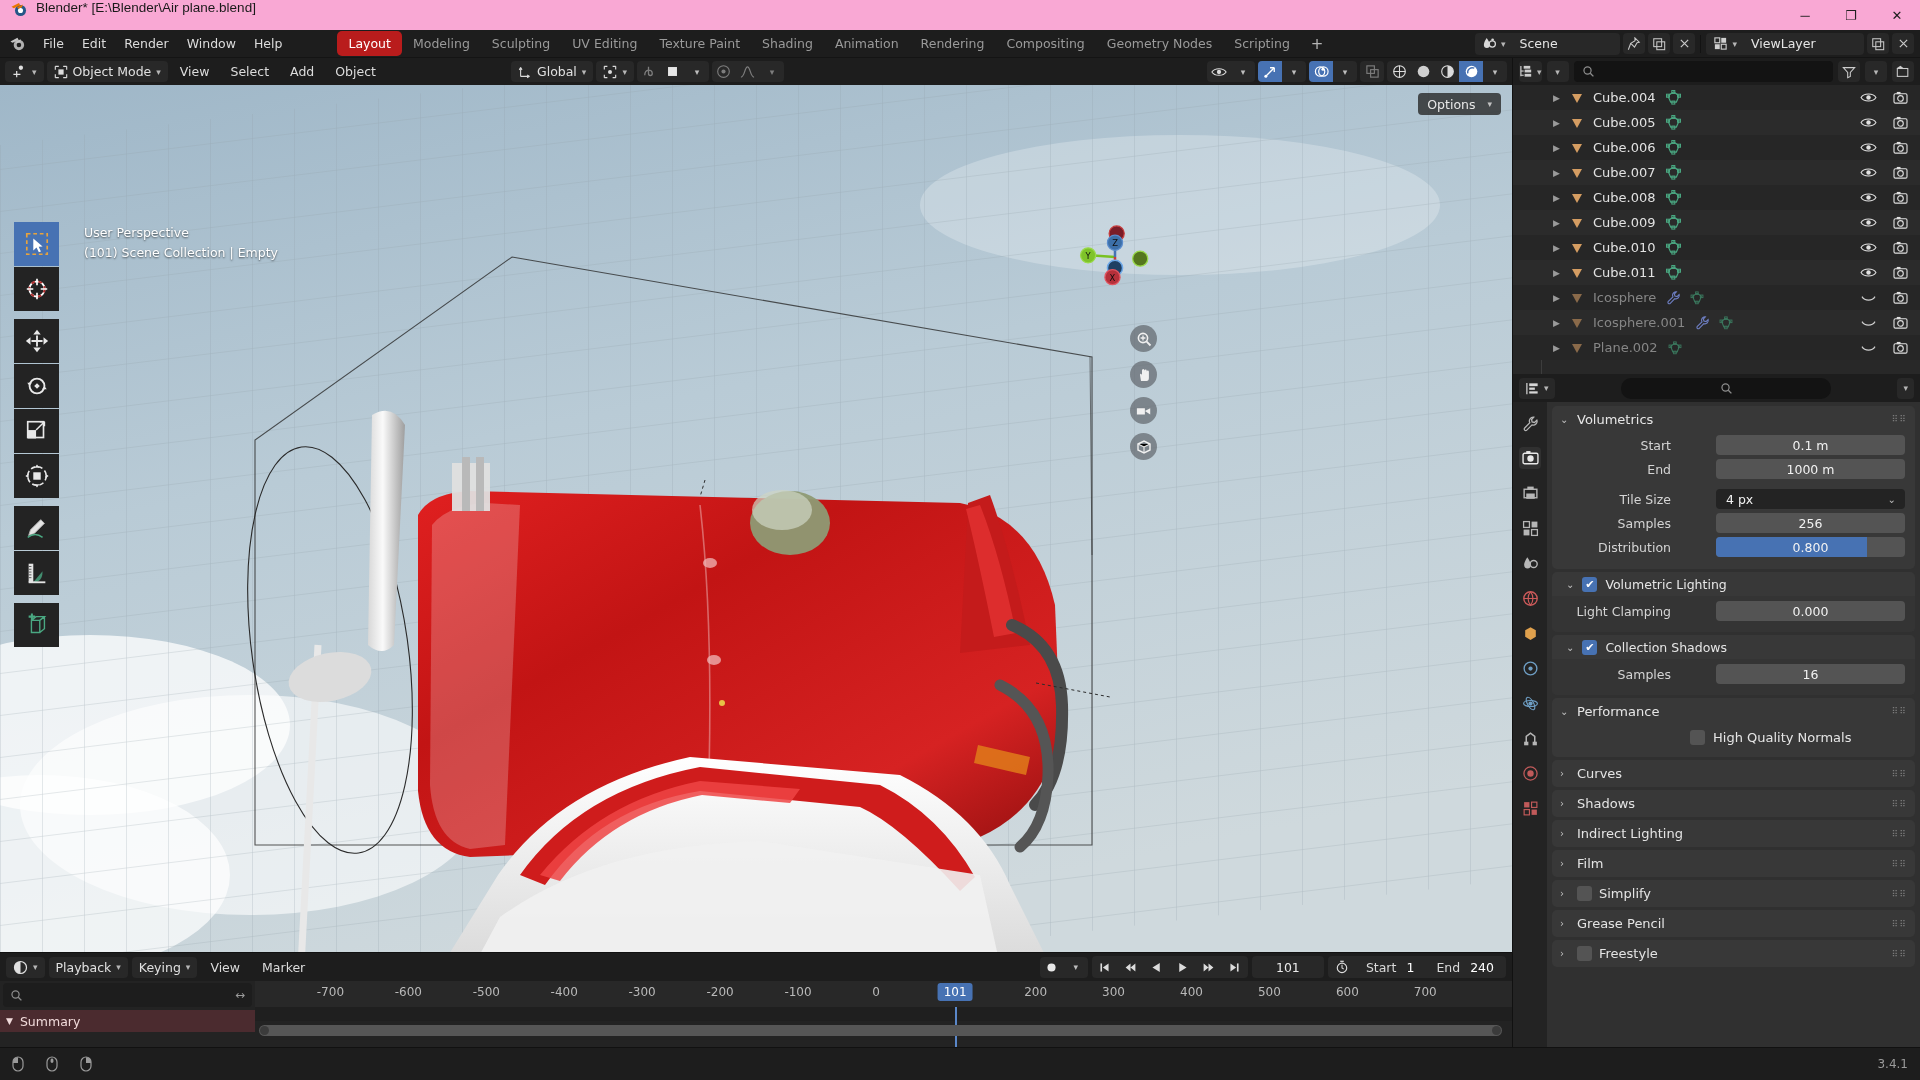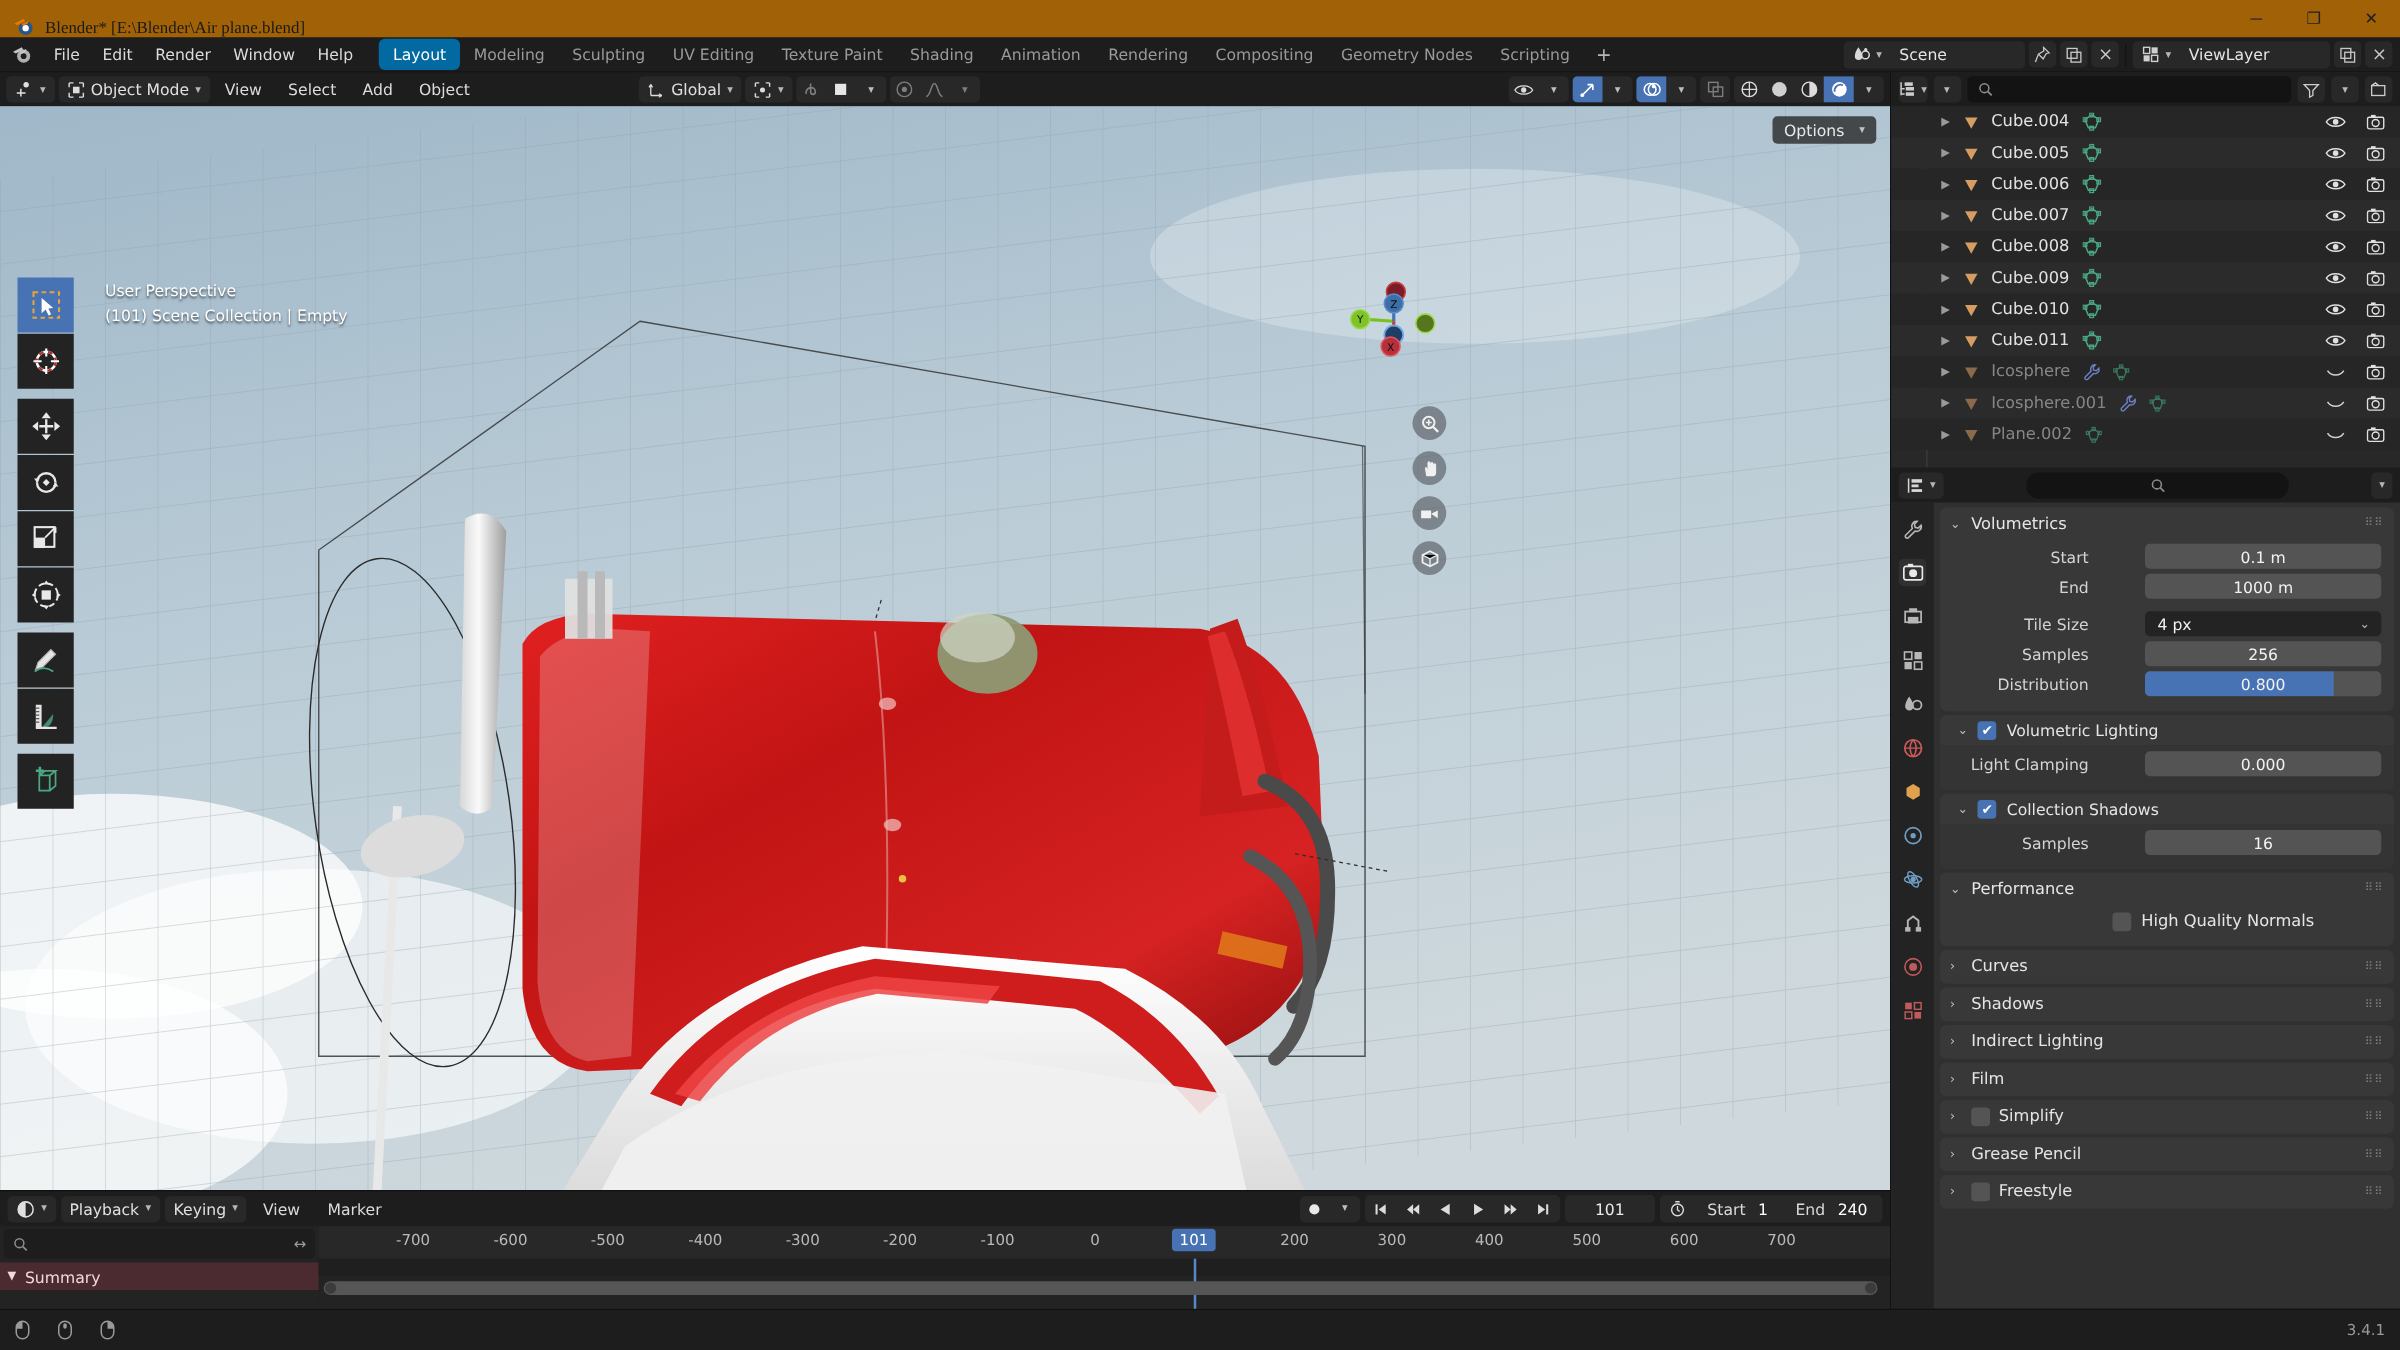--- a/index.html
+++ b/index.html
@@ -8,43 +8,43 @@
     background: #1d1d1d;
     font-family: "DejaVu Sans", sans-serif;
     font-size: 13px;
     color: #e5e5e5;
     overflow: hidden;
   }
   .app { position: relative; width: 1920px; height: 1080px; display: flex; flex-direction: column; }
 
   
   .titlebar {
-    height: 30px; background: #a16207; color: #1a1a1a;
-    display: flex; align-items: flex-end; flex: 0 0 30px;
-    font-size: 13.5px; font-family: Liberation Serif, serif;
+    height: 30px; background: #f9a8d4; color: #1a1a1a;
+    display: flex; align-items: flex-start; flex: 0 0 30px;
+    font-size: 13.5px; font-family: Liberation Sans, sans-serif;
   }
   .titlebar .blender-logo { width: 18px; height: 18px; margin: 0 8px 0 10px; flex: 0 0 18px; }
   .titlebar .ttl { white-space: nowrap; }
   .winbtns { margin-left: auto; display: flex; height: 30px; }
   .winbtn { width: 46px; height: 30px; display: flex; align-items: center; justify-content: center; color: #202020; font-size: 13px; }
 
   
   .topbar {
     height: 28px; background: #1d1d1d; display: flex; align-items: center;
     flex: 0 0 28px; border-bottom: 1px solid #141414; padding-left: 6px;
   }
   .topbar .blogo { width: 17px; height: 17px; margin: 0 8px 0 3px; flex: 0 0 17px; opacity: .95; }
   .menu-item {
     padding: 3px 9px; font-size: 12.5px; color: #dcdcdc; border-radius: 3px; white-space: nowrap;
   }
   .ws-tabs { display: flex; align-items: center; margin-left: 12px; }
   .ws-tab {
     padding: 5px 11px; font-size: 12.5px; color: #9a9a9a; border-radius: 5px; white-space: nowrap;
   }
-  .ws-tab.active { background: #0369a1; color: #ffffff; }
+  .ws-tab.active { background: #b91c1c; color: #ffffff; margin-left: 34px; }
   .ws-plus { padding: 2px 10px; color: #b5b5b5; font-size: 15px; line-height: 14px; }
   .topbar-right { margin-left: auto; display: flex; align-items: center; gap: 3px; padding-right: 6px; }
   .tb-icobtn {
     display: flex; align-items: center; justify-content: center;
     height: 21px; min-width: 22px; background: #282828; border-radius: 4px; color: #c8c8c8;
   }
   .tb-sep { width: 1px; height: 18px; background: #121212; margin: 0 2px; }
   .scene-group { display: flex; align-items: center; background: #282828; border-radius: 4px; height: 22px; }
   .scene-group .part { display: flex; align-items: center; height: 22px; padding: 0 7px; gap: 4px; font-size: 12.5px; }
   .scene-name { min-width: 108px; }

